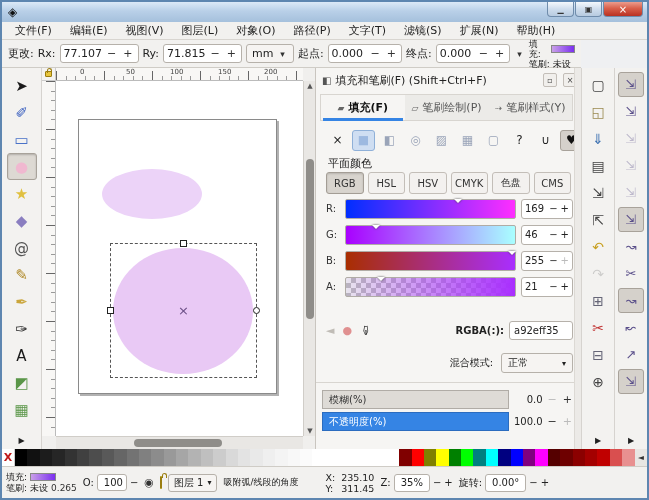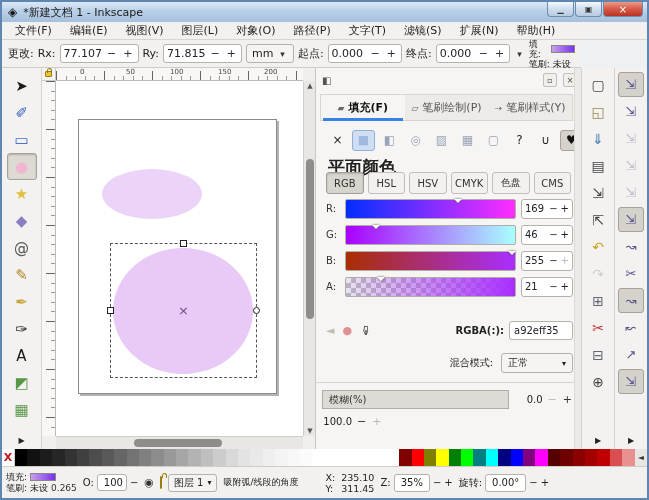--- a/index.html
+++ b/index.html
@@ -84,21 +84,21 @@
   .dtab { flex:1; display:flex; align-items:center; justify-content:center; gap:4px; font-size:11px; color:#555; position:relative; }
   .dtab.active { background:#f6f5f3; color:#111; font-weight:bold; }
   .dtab.active:after { content:""; position:absolute; left:2px; right:2px; bottom:-1px; height:3px; background:var(--accent,#3584e4); }
   .dtab .ticon { font-size:9px; color:#666; }
   .filltypes { position:absolute; left:10px; right:10px; top:60px; height:24px; display:flex; align-items:center; gap:3px; }
   .ftbtn { width:23px; height:21px; border:1px solid transparent; border-radius:3px; display:flex; align-items:center; justify-content:center; font-size:12px; }
   .ftbtn.pressed { background:#cfdef2; border-color:#8fb0d8; }
   .frgroup { margin-left:auto; display:flex; gap:3px; }
   .frbtn { width:23px; height:21px; border:1px solid transparent; border-radius:3px; display:flex; align-items:center; justify-content:center; font-size:12px; }
   .frbtn.pressed { background:#d5d1cb; border-color:#a8a29a; }
-  .flatlabel { position:absolute; left:12px; top:88px; font-size:17px; font-weight:bold; color:#222; }
+  .flatlabel { position:absolute; left:12px; top:88px; font-size:11px; font-weight:normal; color:#222; }
   .cspace { position:absolute; left:10px; right:10px; top:104px; height:22px; display:flex; gap:4px; }
   .csbtn { flex:1; border:1px solid #c3beb8; border-radius:3px; background:#f3f1ef; font-size:10px; display:flex; align-items:center; justify-content:center; color:#333; }
   .csbtn.active { background:#d8d4ce; border-color:#a39d95; box-shadow:inset 0 1px 2px rgba(0,0,0,.15); }
   .srow { position:absolute; left:10px; right:8px; height:21px; display:flex; align-items:center; gap:5px; }
   .srow .slabel { width:14px; font-size:10px; color:#333; }
   .strack { position:relative; flex:1; height:20px; border:1px solid #b0aca6; border-radius:2px; overflow:visible; }
   .strack .thumb { position:absolute; top:-1px; width:0; height:0; border:4px solid transparent; border-top-color:#fff; transform:translateX(-4px); filter:drop-shadow(0 0 1px #444); }
   .checker { background-image:linear-gradient(45deg,#b9b4bf 25%,transparent 25%,transparent 75%,#b9b4bf 75%),linear-gradient(45deg,#b9b4bf 25%,transparent 25%,transparent 75%,#b9b4bf 75%); background-size:10px 10px; background-position:0 0,5px 5px; background-color:#e8e4ee; }
   .overlayfill { position:absolute; inset:0; }
   .sspin { width:52px; height:20px; display:flex; align-items:center; background:#fff; border:1px solid #b6b1aa; border-radius:3px; padding:0 3px; gap:3px; font-size:10px; }
@@ -155,21 +155,20 @@
   .st-spin { display:flex; align-items:center; gap:3px; }
   .st-box { height:18px; background:#fff; border:1px solid #b6b1aa; border-radius:3px; display:flex; align-items:center; justify-content:center; padding:0 6px; }
 </style>
 </head>
 <body>
 
 <div id="window">
 
   <div class="titlebar">
     <span class="logo">◈</span>
-    <span class="title">*新建文档 1 - Inkscape</span>
     <div class="winbtns">
       <div class="winbtn">▁</div>
       <div class="winbtn">▣</div>
       <div class="winbtn close">×</div>
     </div>
   </div>
 
   <div class="menubar">
 
   <span class="menuitem">文件(F)</span>
@@ -305,20 +304,21 @@
         <span class="arr" style="bottom:1px;">▼</span>
       </div>
       <div class="hscroll">
         <div class="thumb"></div>
       </div>
     </div>
 
     <div class="dialog">
       <div class="dheader">
         <span style="font-size:10px;color:#555;">◧</span>
+        <span class="dtitle">填充和笔刷(F) (Shift+Ctrl+F)</span>
         <span class="dhbtn">▫</span>
         <span class="dhbtn">×</span>
       </div>
       <div class="dtabs">
 
       <div class="dtab active">
           <span class="ticon">▰</span>
           <span>填充(F)</span>
         </div>
           <div class="dtab">
@@ -452,20 +452,23 @@
 
       <div class="fxrow" style="top:322px;">
         <div class="fxtrack">
             <span>模糊(%)</span>
           </div>
         <span class="fxval">0.0</span>
         <span class="fxsb dim">−</span>
         <span class="fxsb">+</span>
       </div>
       <div class="fxrow" style="top:344px;">
+        <div class="fxtrack fill">
+            <span>不透明度(%)</span>
+          </div>
         <span class="fxval">100.0</span>
         <span class="fxsb">−</span>
         <span class="fxsb dim">+</span>
       </div>
       <div class="dscroll"></div>
     </div>
 
     <div class="commandbar">
       <div style="display:flex;flex-direction:column;align-items:center;gap:2px;">
 

